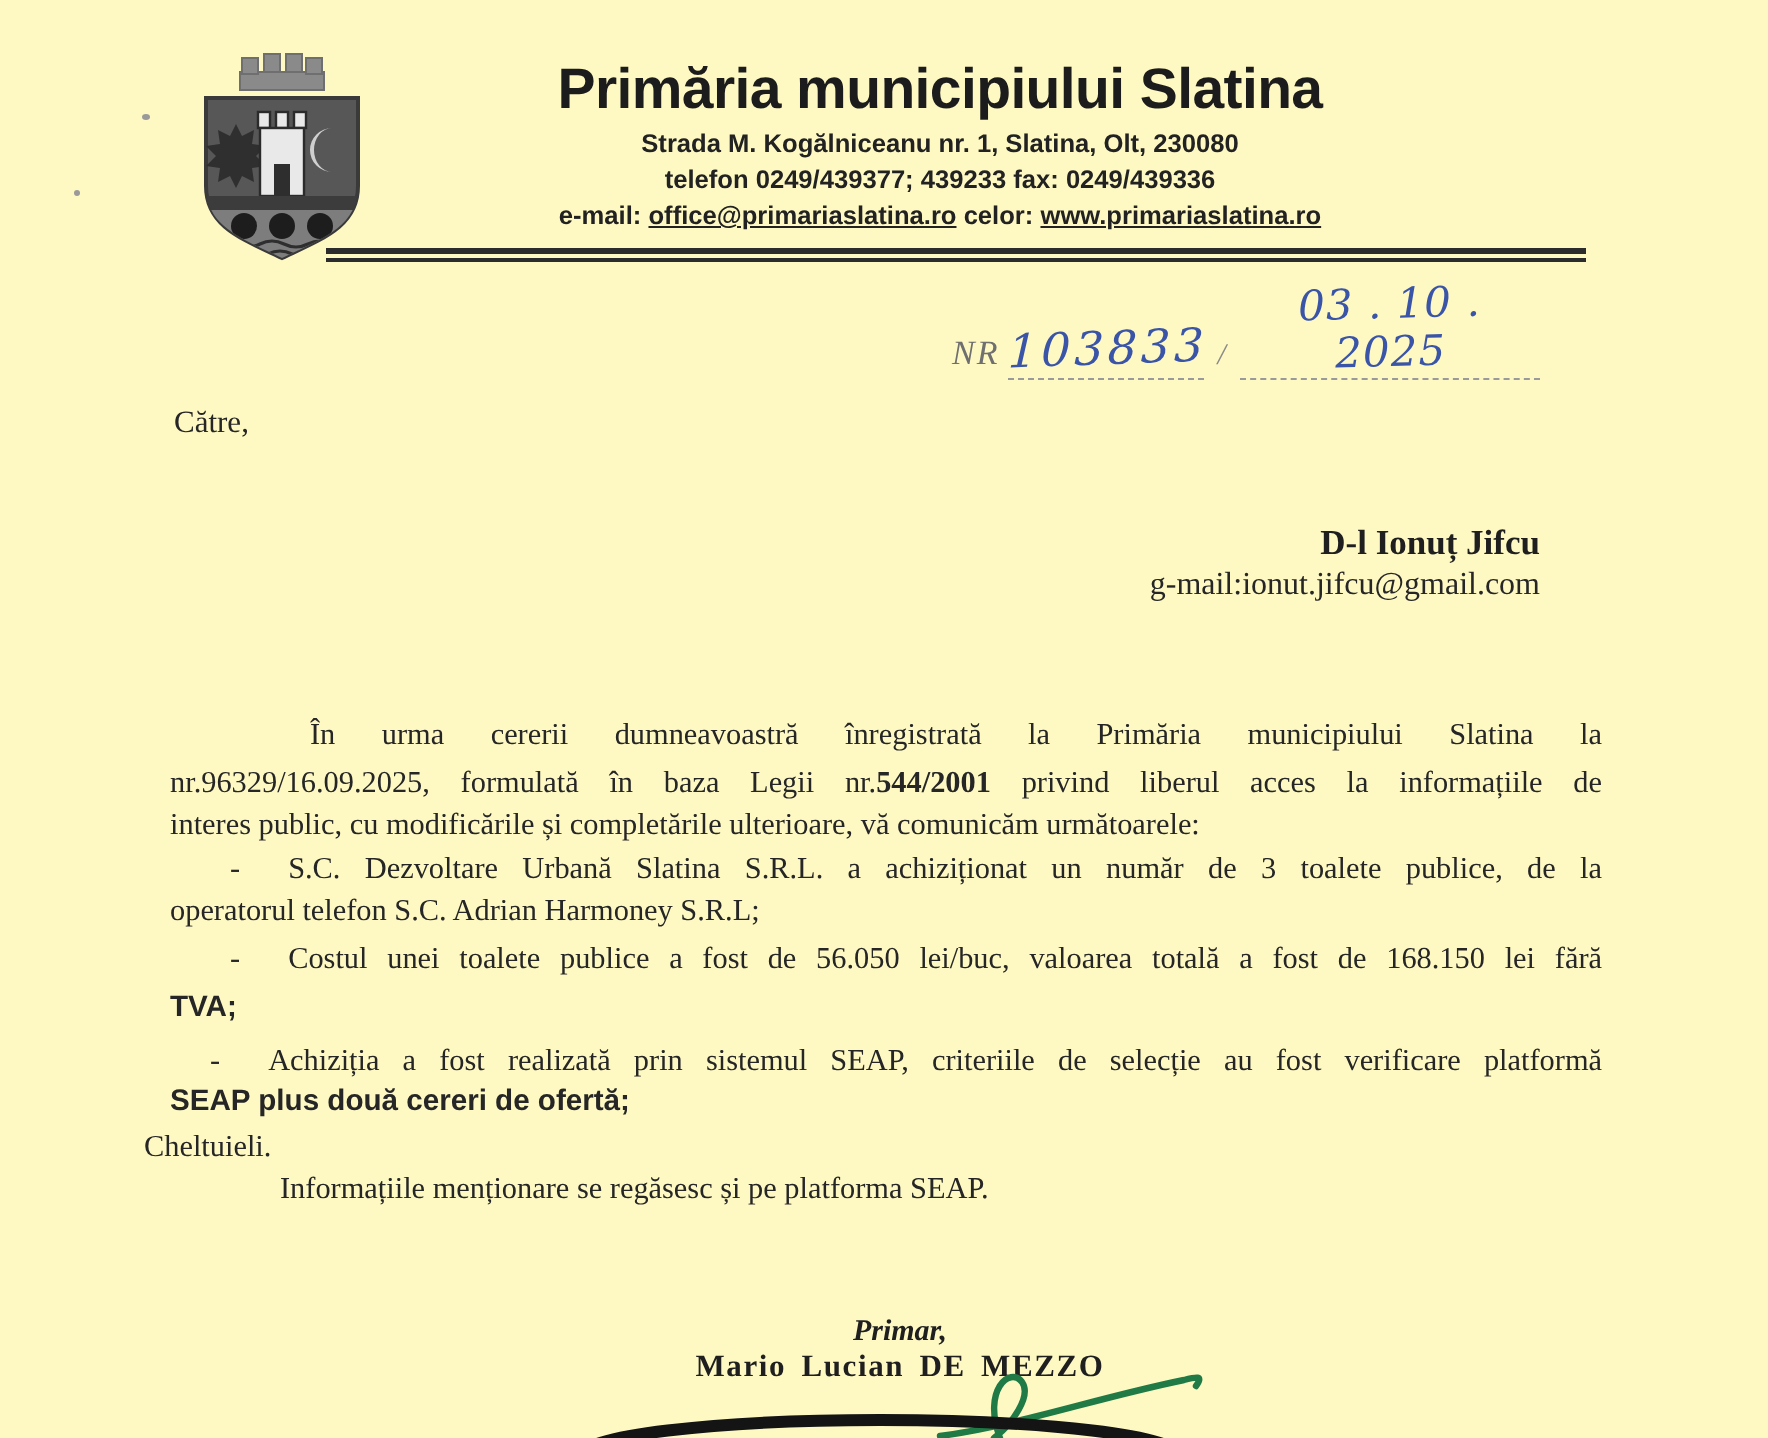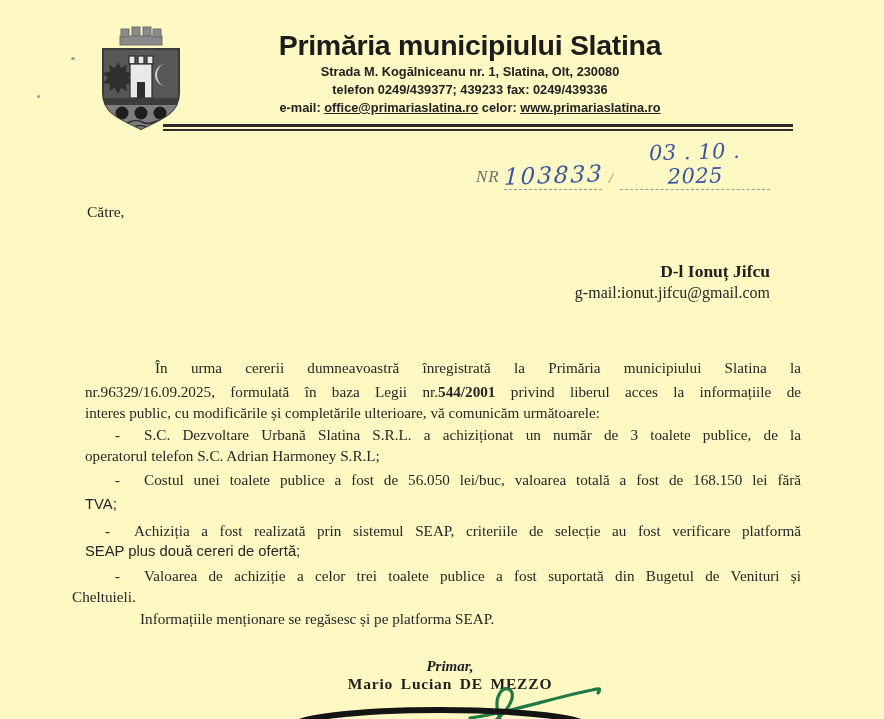--- a/index.html
+++ b/index.html
@@ -45,21 +45,21 @@
   .recipient .name{font-weight:bold;font-size:17.5px;color:#1f1f1f;line-height:22px;}
   .recipient .mail{font-size:16px;line-height:22px;}
   .body-block{position:absolute;left:85px;top:357px;width:716px;font-size:15.2px;}
   .line{line-height:21.5px;}
   .jline{text-align:justify;text-align-last:justify;}
   .ind-par{text-indent:70px;}
   .ind-bullet{text-indent:30px;}
   .ind-bullet3{text-indent:20px;}
   .btab{display:inline-block;width:24px;}
   .bld{font-weight:bold;}
-  .sans{font-family:"Liberation Sans",sans-serif;font-size:14.8px;}
+  .sans{font-family:"Liberation Sans",sans-serif;font-size:14.8px;font-weight:bold;}
   .mt2{margin-top:2px;} .mt4{margin-top:4px;} .mt18{}
   .outdent{margin-left:-13px;}
   .closing{text-indent:55px;}
   
   .sig-block{position:absolute;left:170px;top:657px;width:560px;text-align:center;}
   .sig-title{font-weight:bold;font-style:italic;font-size:15px;line-height:18px;color:#1f1f1f;}
   .sig-name{font-weight:bold;font-size:15.5px;line-height:18px;letter-spacing:0.8px;word-spacing:3px;color:#1f1f1f;}
   .sig-ink{position:absolute;left:448px;top:682px;width:160px;height:37px;}
   .stamp{position:absolute;left:288px;top:704px;width:304px;height:15px;}
   .speck{position:absolute;border-radius:50%;background:#9a9a9a;}
@@ -154,21 +154,20 @@
 
     <div class="line jline ind-bullet"><span>-</span><span class="btab"></span><span>S.C. Dezvoltare Urbană Slatina S.R.L. a achiziționat un număr de 3 toalete publice, de la</span></div>
     <div class="line">operatorul telefon S.C. Adrian Harmoney S.R.L;</div>
 
     <div class="line jline ind-bullet mt2"><span>-</span><span class="btab"></span><span>Costul unei toalete publice a fost de 56.050 lei/buc, valoarea totală a fost de 168.150 lei fără</span></div>
     <div class="line sans mt4">TVA;</div>
 
     <div class="line jline ind-bullet3 mt4"><span>-</span><span class="btab"></span><span>Achiziția a fost realizată prin sistemul SEAP, criteriile de selecție au fost verificare platformă</span></div>
     <div class="line sans">SEAP plus două cereri de ofertă;</div>
 
-    <div class="line jline ind-bullet mt2"><span>-</span><span class="btab"></span><span>Valoarea de achiziție a celor trei toalete publice a fost suportată din Bugetul de Venituri și</span></div>
     <div class="line outdent mt18">Cheltuieli.</div>
 
     <div class="line closing">Informațiile menționare se regăsesc și pe platforma SEAP.</div>
   </div>
 
   <div class="sig-block">
     <div class="sig-title">Primar,</div>
     <div class="sig-name">Mario Lucian DE MEZZO</div>
   </div>
 

